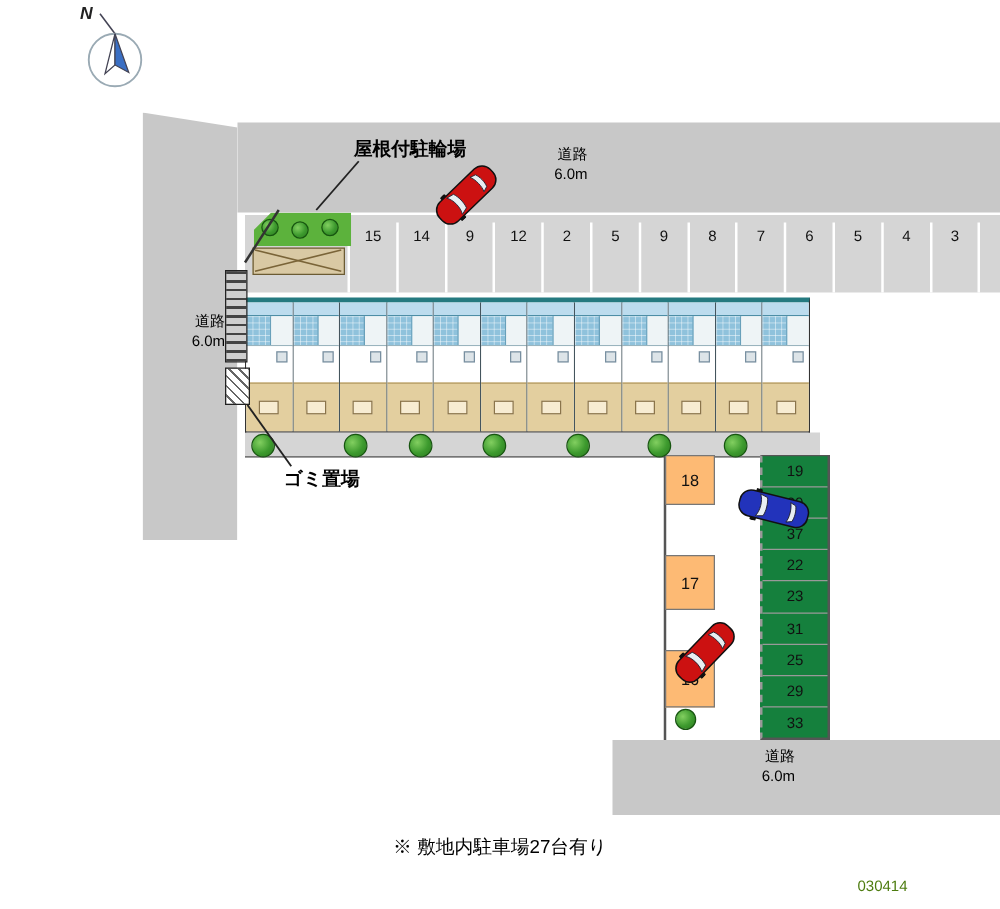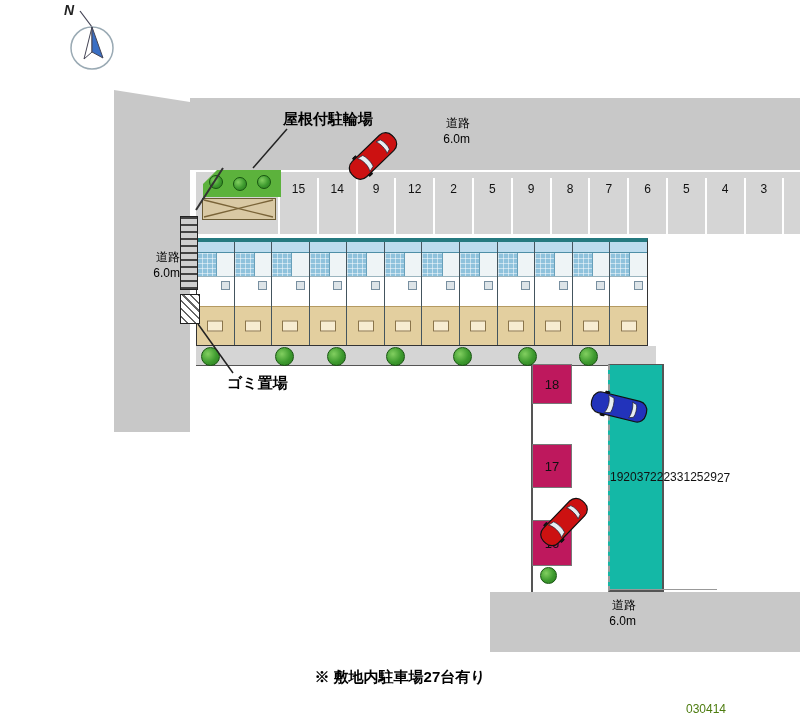--- a/index.html
+++ b/index.html
@@ -23,30 +23,30 @@
   .u-svc .fix { flex:1; background:#eef4f6; }
   .u-room { flex:1; background:#fff; position:relative; }
   .u-room .furn { position:absolute; right:4px; top:4px; width:9px; height:9px; border:1px solid #788fa0; background:#dde4e8; }
   .u-tatami { height:39px; background:#e3cf9f; border-top:1px solid #b49a62; position:relative; }
   .u-tatami .tbl { position:absolute; left:50%; top:50%; transform:translate(-50%,-50%); width:16px; height:11px; background:#f7ecd2; border:1px solid #8a744a; }
   .stairs { position:absolute; left:180px; top:216px; width:18px; height:74px; border:1.5px solid #222; background:repeating-linear-gradient(0deg, #444 0 2px, #cfcfcf 2px 7px); z-index:3; }
   .garbage { position:absolute; left:180px; top:294px; width:20px; height:30px; border:1.5px solid #222; background:repeating-linear-gradient(45deg, #fff 0 4px, #666 4px 5.5px); z-index:3; }
   .bike-green { position:absolute; left:203px; top:170px; width:78px; height:27px; background:#5cb23c; clip-path:polygon(14px 0, 100% 0, 100% 100%, 0 100%, 0 14px); z-index:2; }
   .bike-canopy { position:absolute; left:202px; top:198px; width:74px; height:22px; background:#d9c9a4; border:1.5px solid #6b5b33; z-index:2; }
   .tree { position:absolute; border-radius:50%; background:radial-gradient(circle at 35% 35%, #82cf60 0%, #3d9a2e 55%, #2c7a1f 100%); border:1.5px solid #175510; z-index:4; }
-  .stall-mid { position:absolute; left:532px; width:40px; border:1.5px solid #777; background:#be185d; display:flex; align-items:center; justify-content:center; font-size:13px; color:#111; z-index:2; }
+  .stall-mid { position:absolute; left:532px; width:40px; border:1.5px solid #777; background:#fdba74; display:flex; align-items:center; justify-content:center; font-size:13px; color:#111; z-index:2; }
   .mid-boundary { position:absolute; left:531px; top:364px; width:2px; height:228px; background:#555; }
-  .col-right { position:absolute; left:608px; top:364px; width:56px; height:228px; display:flex; background:#14b8a6; border-left:2px dashed #999; border-right:2px solid #555; border-top:1.5px solid #555; border-bottom:2px solid #555; z-index:2; }
+  .col-right { position:absolute; left:608px; top:364px; width:56px; height:228px; display:flex; flex-direction:column; background:#15803d; border-left:2px dashed #999; border-right:2px solid #555; border-top:1.5px solid #555; border-bottom:2px solid #555; z-index:2; }
   .stall-right { flex:1; border-bottom:1px solid #999; display:flex; align-items:center; justify-content:center; font-size:12px; color:#111; }
   .stall-right:last-child { border-bottom:none; }
   .car { width:58px; height:26px; z-index:7; }
   .overlay-lines { position:absolute; left:0; top:0; z-index:5; pointer-events:none; }
   .compass { position:absolute; left:50px; top:2px; z-index:6; }
   .north-label { position:absolute; left:64px; top:2px; font-size:14px; font-weight:bold; font-style:italic; color:#222; z-index:7; }
-  .site-note { position:absolute; left:0; top:668px; width:800px; text-align:center; font-size:15px; font-weight:bold; color:#000; z-index:8; }
+  .site-note { position:absolute; left:0; top:668px; width:800px; text-align:center; font-size:15px; font-weight:normal; color:#000; z-index:8; }
   .watermark { position:absolute; left:686px; top:702px; font-size:12px; color:#4d7c0f; z-index:8; }
 </style>
 </head>
 <body>
 
 <div class="canvas">
 
   <div class="north-label">N</div>
   <svg class="compass" width="80" height="80" viewBox="0 0 80 80">
     <line x1="42" y1="25" x2="30" y2="9" stroke="#445" stroke-width="1.2"></line>
@@ -291,21 +291,21 @@
       <div class="stall-right">
         <span>31</span>
       </div>
       <div class="stall-right">
         <span>25</span>
       </div>
       <div class="stall-right">
         <span>29</span>
       </div>
       <div class="stall-right">
-        <span>27</span>
+        <span>33</span>
       </div>
     </div>
 
   <div class="jp-label" style="left:283px; top:110px;">屋根付駐輪場</div>
   <div class="jp-label" style="left:227px; top:374px;">ゴミ置場</div>
 
   <svg class="overlay-lines" width="800" height="727" viewBox="0 0 800 727">
     <line x1="287" y1="129" x2="253" y2="168" stroke="#222" stroke-width="1.5"></line>
     <line x1="233" y1="373" x2="198" y2="324" stroke="#222" stroke-width="1.5"></line>
     <line x1="196" y1="210" x2="223" y2="168" stroke="#333" stroke-width="2"></line>

